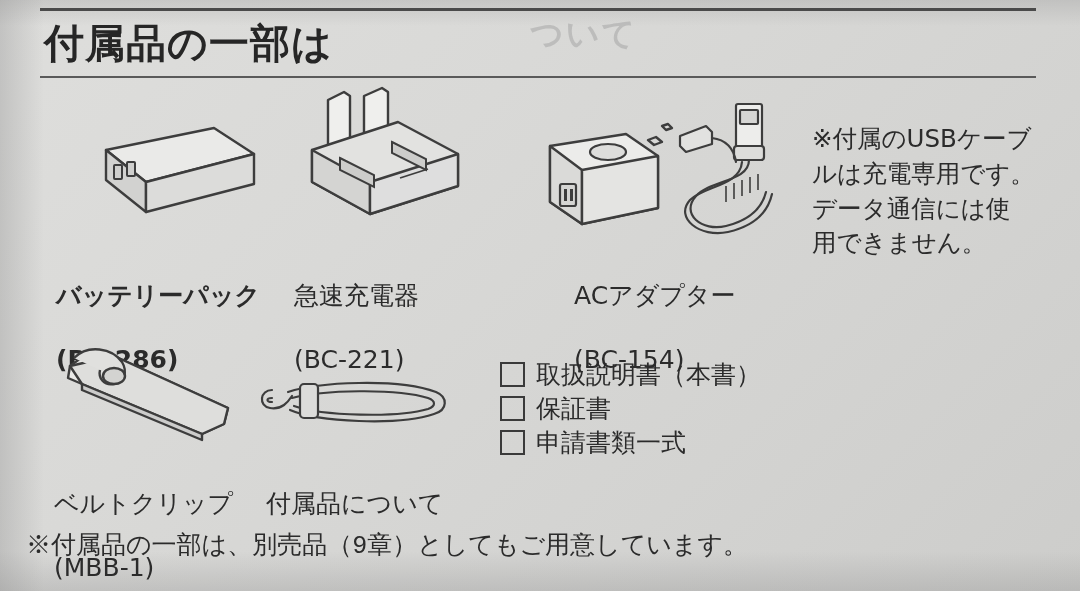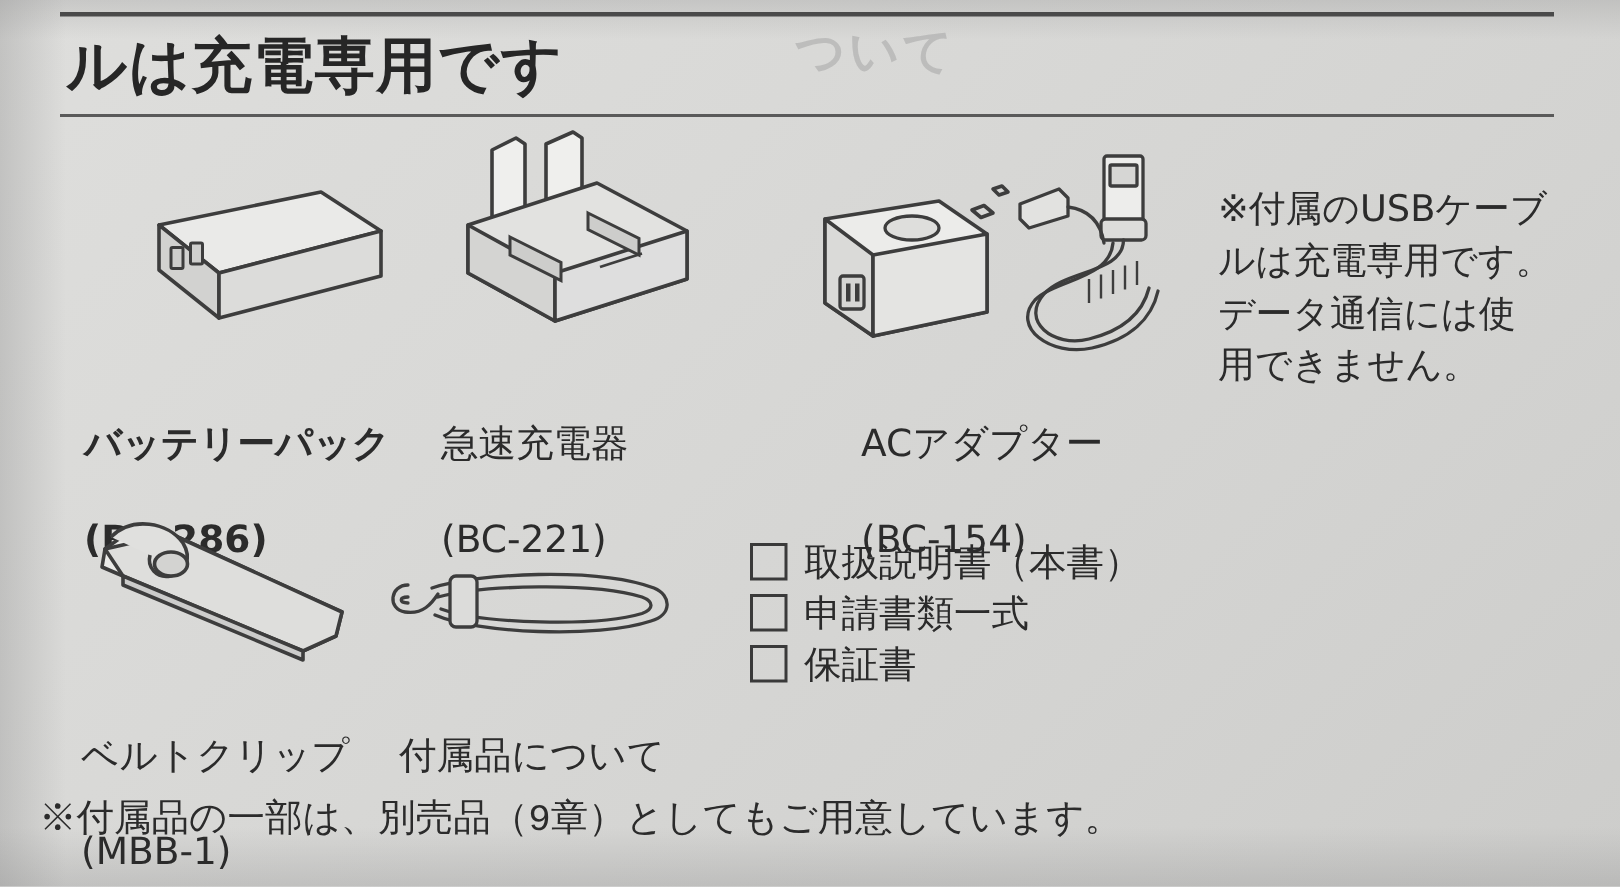--- a/index.html
+++ b/index.html
@@ -136,21 +136,21 @@
 
 <div class="page">
 
   <div class="shade-top"></div>
   <div class="shade-left"></div>
   <div class="shade-bottom"></div>
 
   <div class="ghost-text">ついて</div>
 
   <div class="rule top"></div>
-  <div class="title">ルは充電専用です</div>
+  <div class="title">付属品の一部は</div>
   <div class="rule bottom"></div>
 
   <div class="fig" style="left:86px; top:108px;">
     <svg width="190" height="130" viewBox="0 0 190 130">
       <g stroke="#3d3d3d" stroke-width="2.4" fill="#e3e3e1" stroke-linejoin="round">
         <path d="M20 42 L128 20 L168 46 L60 74 Z" fill="#eaeae8"></path>
         <path d="M20 42 L20 72 L60 104 L60 74 Z" fill="#d2d2d0"></path>
         <path d="M60 74 L168 46 L168 76 L60 104 Z" fill="#dcdcda"></path>
       </g>
       <g stroke="#3d3d3d" stroke-width="2" fill="#cfcfcd">
@@ -268,23 +268,23 @@
     <span>付属品について</span>
   </div>
 
   <div class="checklist">
     <div class="check-row">
       <div class="checkbox"></div>
       <div class="check-label">取扱説明書（本書）</div>
     </div>
     <div class="check-row">
       <div class="checkbox"></div>
-      <div class="check-label">申請書類一式</div>
+      <div class="check-label">保証書</div>
     </div>
     <div class="check-row">
       <div class="checkbox"></div>
-      <div class="check-label">保証書</div>
+      <div class="check-label">申請書類一式</div>
     </div>
   </div>
 
   <div class="footnote">※付属品の一部は、別売品（9章）としてもご用意しています。</div>
 
 </div>
 
 </body></html>

